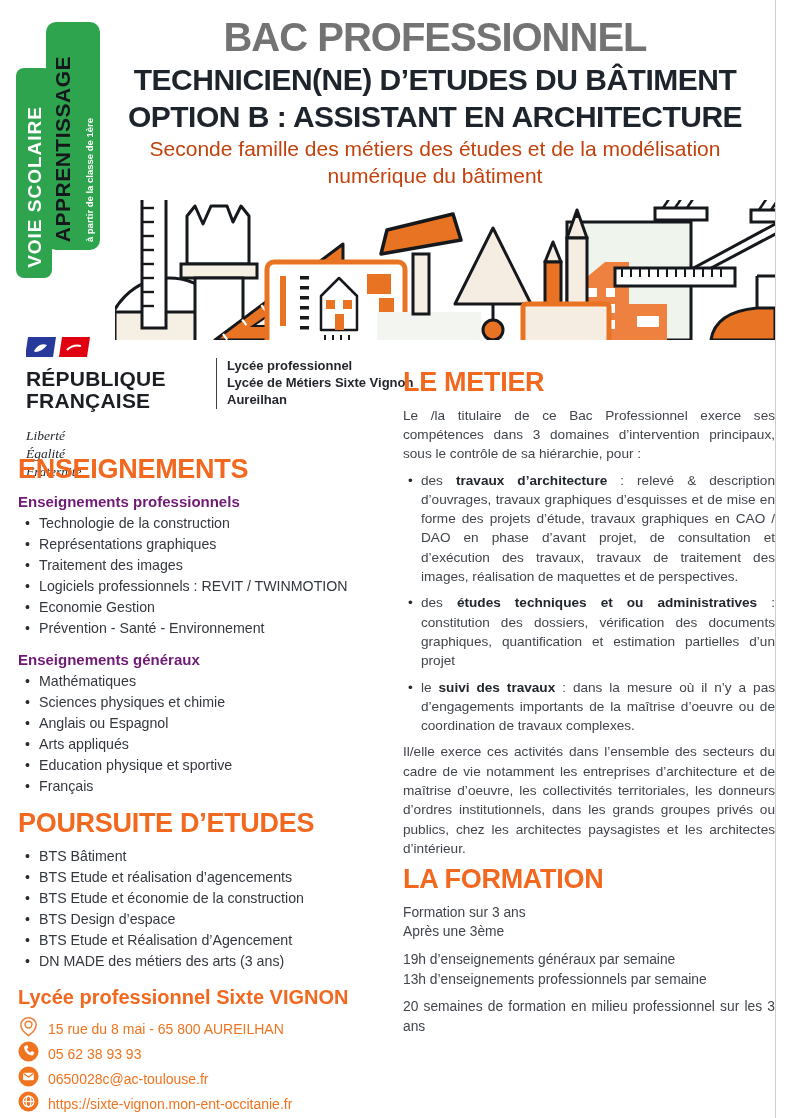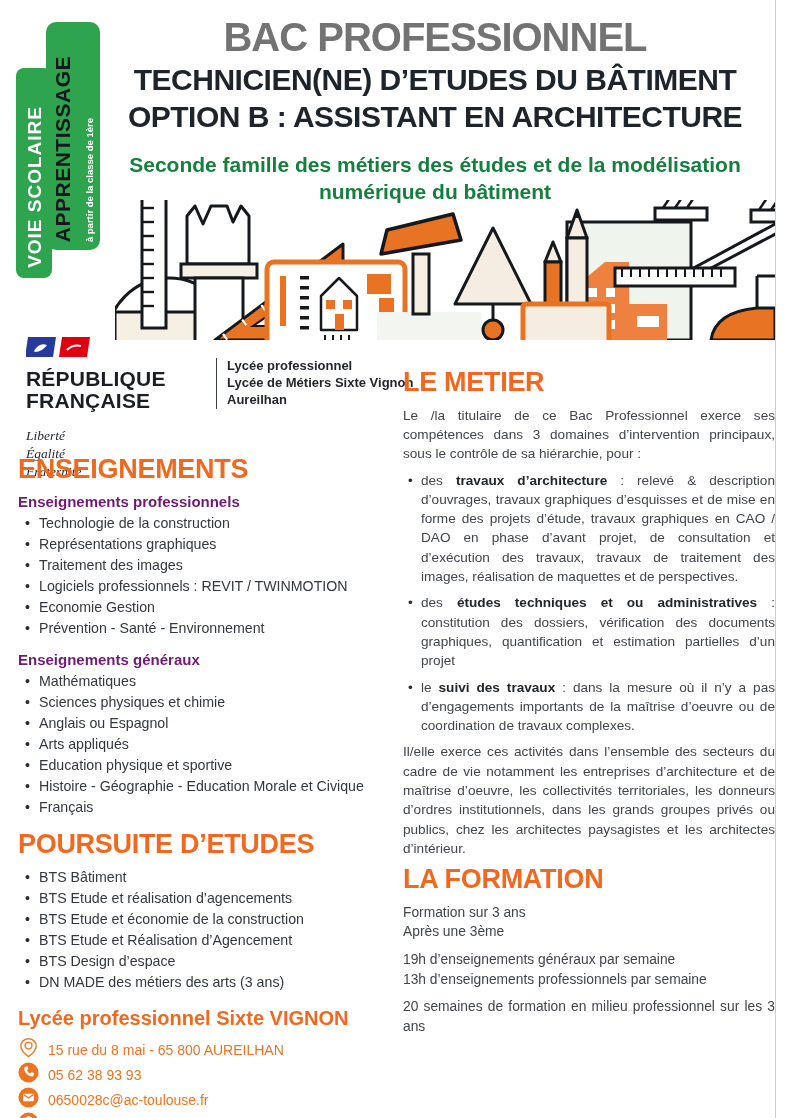--- a/index.html
+++ b/index.html
@@ -13,21 +13,21 @@
   .ribbon-voie{left:16px;top:68px;width:36px;height:210px;border-radius:8px;}
   .vtext{writing-mode:vertical-rl;transform:rotate(180deg);white-space:nowrap;}
   .rib-app-main{position:absolute;left:5px;bottom:8px;font-size:21px;font-weight:bold;color:#14181d;letter-spacing:.5px;}
   .rib-app-note{position:absolute;left:38px;bottom:8px;font-size:9.5px;font-weight:bold;color:#ffffff;}
   .rib-voie-label{position:absolute;left:8px;bottom:10px;font-size:19px;font-weight:bold;color:#ffffff;letter-spacing:1px;}
 
   
   .header{position:absolute;left:95px;top:12px;width:680px;text-align:center;}
   .title{margin:4px;font-size:40px;line-height:1.05;font-weight:bold;color:#737373;letter-spacing:-1px;}
   .subtitle{margin:1px 0 0 0;font-size:30px;line-height:1.2;font-weight:bold;color:#1e242b;letter-spacing:-.5px;}
-  .tagline{margin-top:16px;font-size:21px;line-height:1.3;font-weight:bold;color:#15803d;}
+  .tagline{margin-top:0;font-size:21px;line-height:1.3;font-weight:normal;color:#c2410c;}
 
   
   .illu{position:absolute;left:115px;top:200px;width:660px;height:140px;}
 
   
   .brand{position:absolute;left:26px;top:336px;display:flex;}
   .gov{width:176px;}
   .rf{margin-top:6px;font-size:21px;line-height:1.07;font-weight:bold;color:#1b1f24;letter-spacing:.2px;}
   .motto{margin-top:14px;font-family:"Liberation Serif",serif;font-style:italic;font-size:13.5px;line-height:1.35;color:#23272c;}
   .school{margin-left:14px;margin-top:22px;border-left:1.5px solid #3a3f45;padding-left:10px;
@@ -248,30 +248,29 @@
       <li>Economie Gestion</li>
       <li>Prévention - Santé - Environnement</li>
     </ul>
     <div class="subhead">Enseignements généraux</div>
     <ul class="blist just">
       <li>Mathématiques</li>
       <li>Sciences physiques et chimie</li>
       <li>Anglais ou Espagnol</li>
       <li>Arts appliqués</li>
       <li>Education physique et sportive</li>
-      <li>Histoire - Géographie - Education Morale et Civique</li>
       <li>Français</li>
     </ul>
     <h3 class="sec mt">POURSUITE D’ETUDES</h3>
     <ul class="blist">
       <li>BTS Bâtiment</li>
       <li>BTS Etude et réalisation d’agencements</li>
       <li>BTS Etude et économie de la construction</li>
+      <li>BTS Design d’espace</li>
       <li>BTS Etude et Réalisation d’Agencement</li>
-      <li>BTS Design d’espace</li>
       <li>DN MADE des métiers des arts (3 ans)</li>
     </ul>
     <div class="contact-title">Lycée professionnel Sixte VIGNON</div>
     <div class="crow">
       <svg class="cic" viewBox="0 0 22 22">
         <path d="M11 1.8 C6.4 1.8 3 5.2 3 9.3 C3 14.8 11 20.5 11 20.5 S19 14.8 19 9.3 C19 5.2 15.6 1.8 11 1.8 Z" fill="none" stroke="#f0813a" stroke-width="1.6"></path>
         <circle cx="11" cy="9" r="3.6" fill="none" stroke="#f0813a" stroke-width="1.6"></circle>
       </svg>
       <span>15 rue du 8 mai - 65 800 AUREILHAN</span>
     </div>

